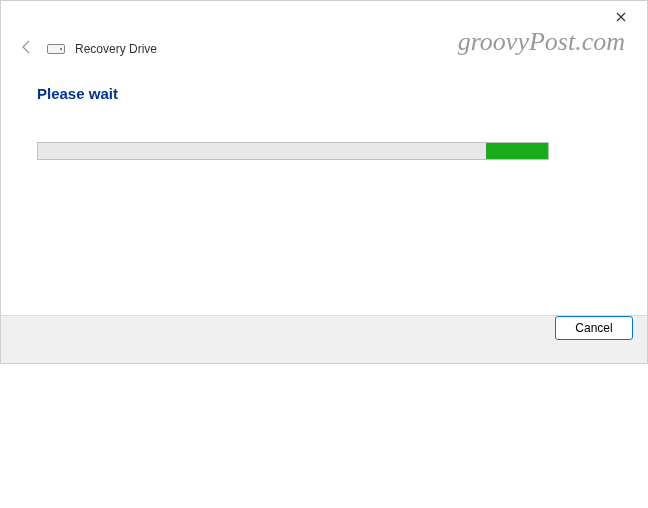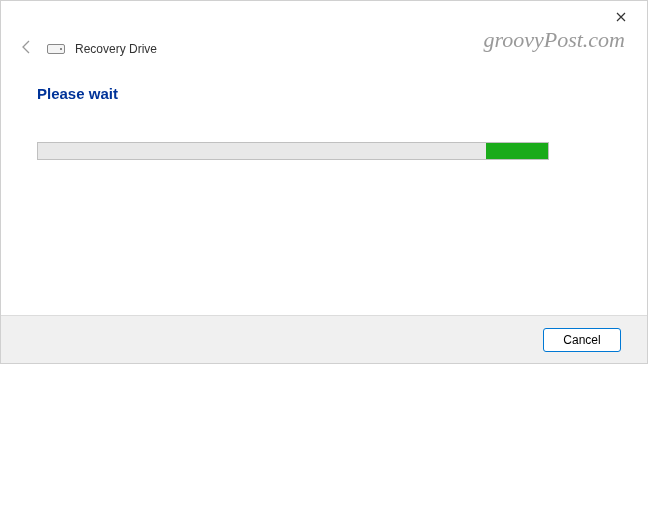--- a/index.html
+++ b/index.html
@@ -95,41 +95,40 @@
       height: 100%;
       background: #1aab1a;
       width: 60px;
     }
     .footer {
       height: 48px;
       border-top: 1px solid #dcdcdc;
       background: #f0f0f0;
       display: flex;
       justify-content: flex-end;
-      align-items: center;
-      padding: 0 26px;
+      padding: 0 14px;
     }
     .cancel-btn {
       min-width: 78px;
       height: 24px;
       background: #fff;
       border: 1px solid #0078d4;
       border-radius: 3px;
       font-size: 12px;
       font-family: inherit;
       color: #000;
       cursor: pointer;
       padding: 0 10px;
     }
     .watermark {
       position: absolute;
       top: 26px;
       right: 22px;
       color: #999;
-      font-size: 22px;
+      font-size: 26px;
       font-family: Georgia, "Times New Roman", serif;
       font-style: italic;
       pointer-events: none;
       user-select: none;
     }
   </style>
 </head>
 <body>
 
 <div class="window">

